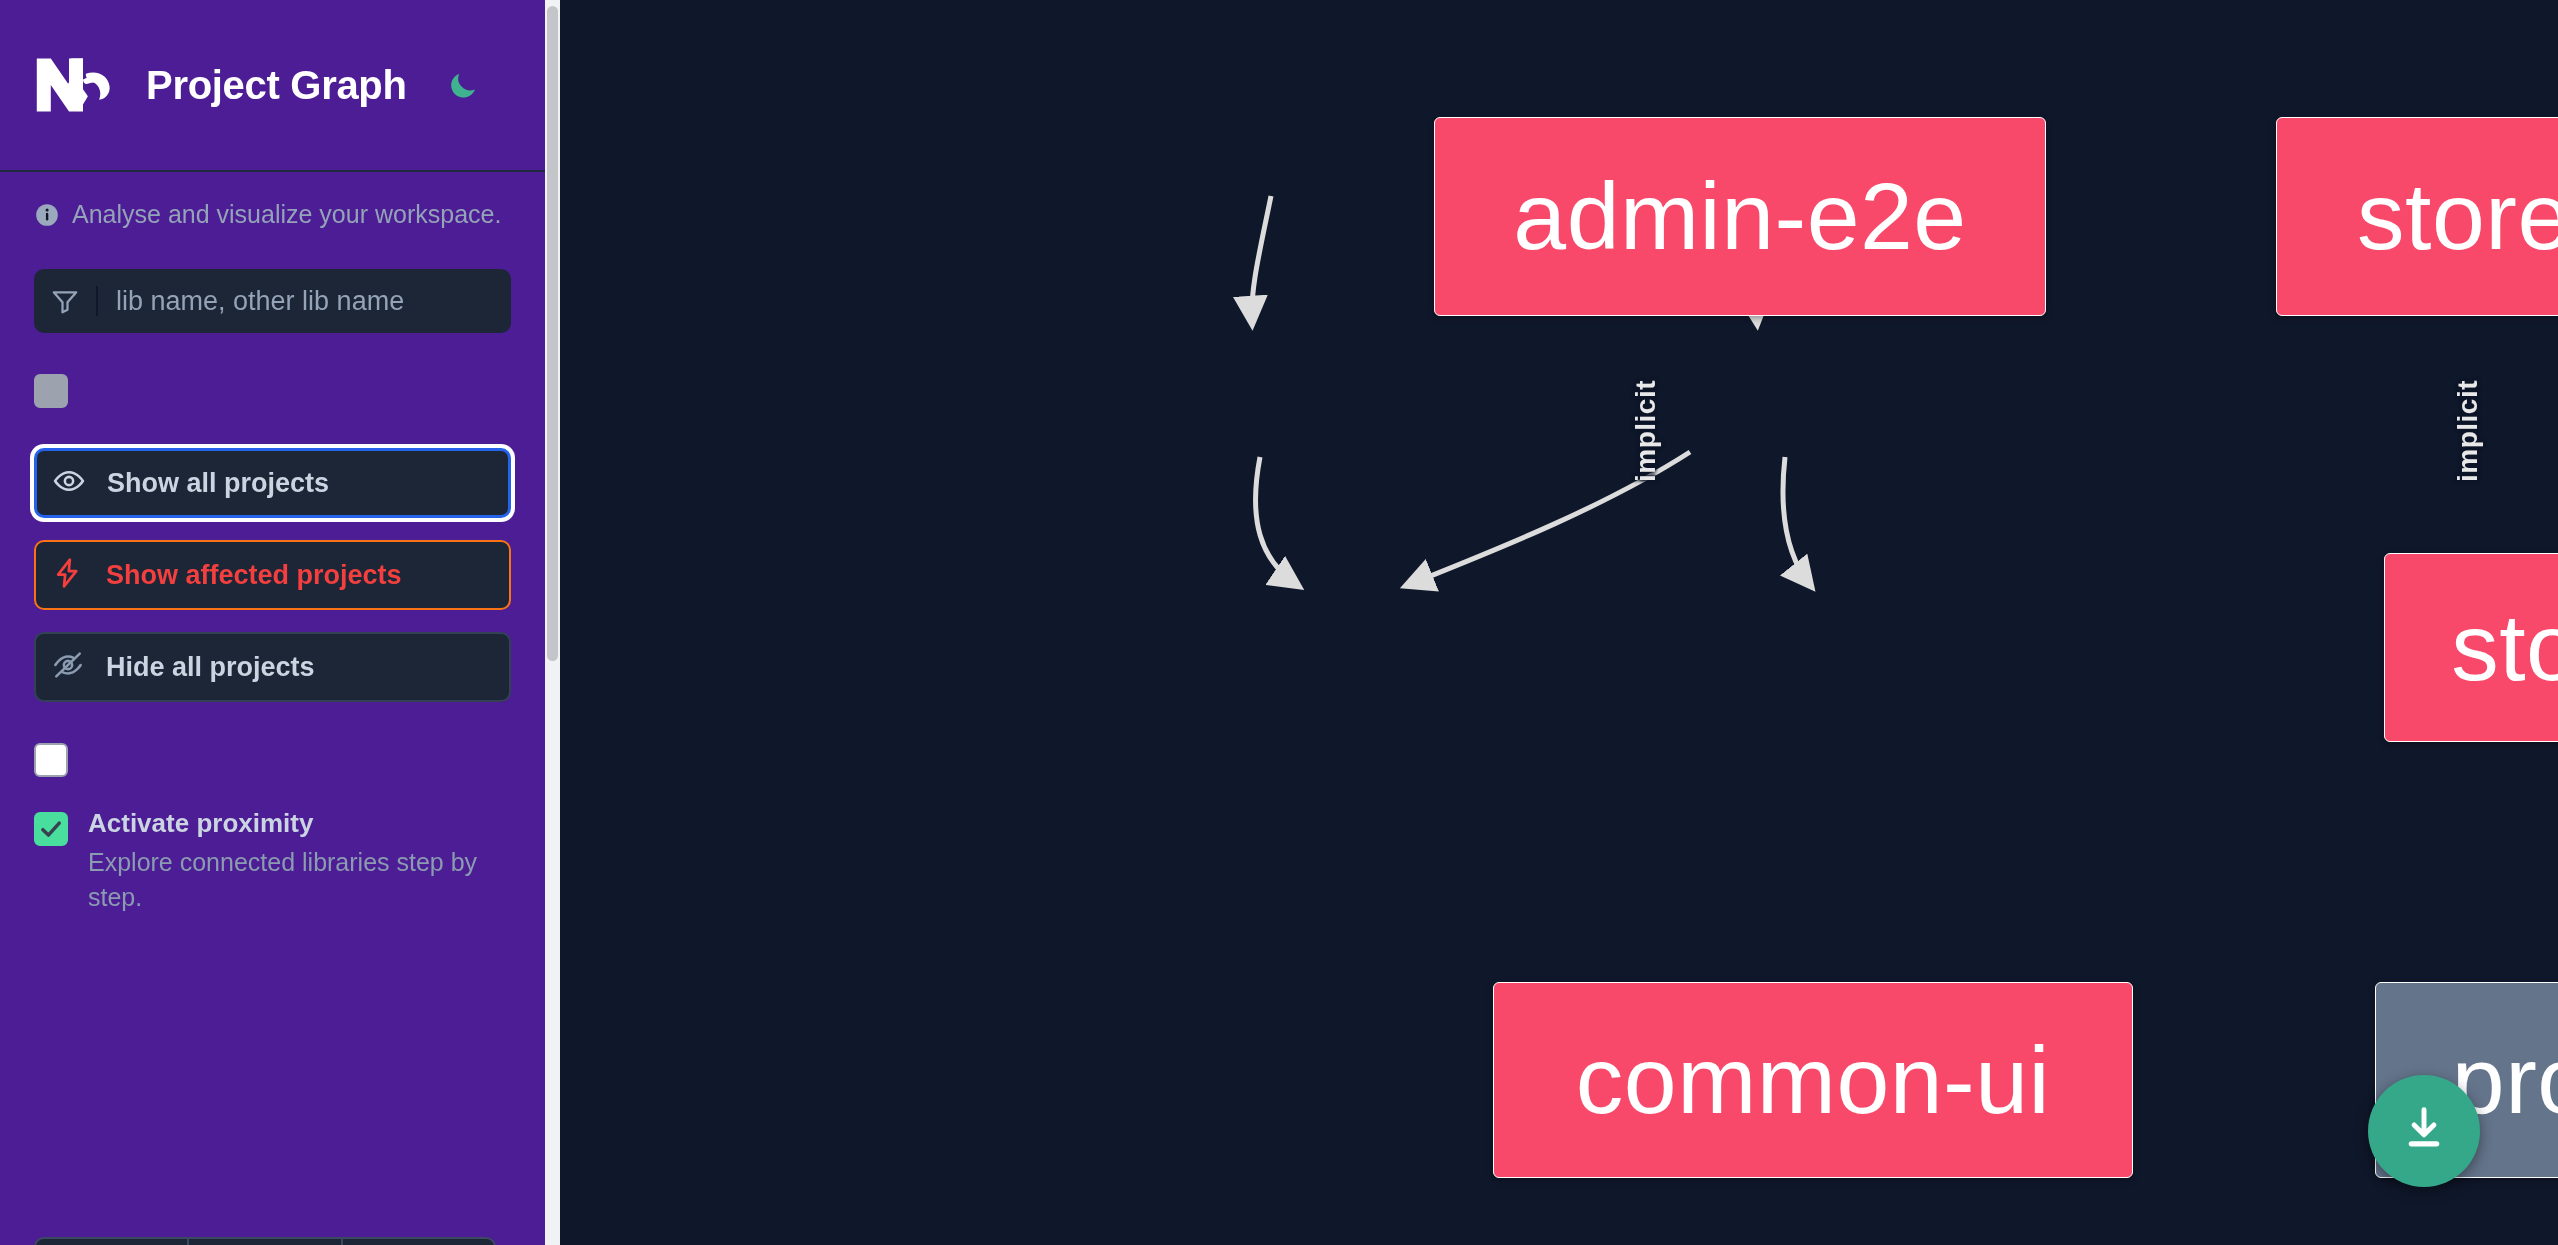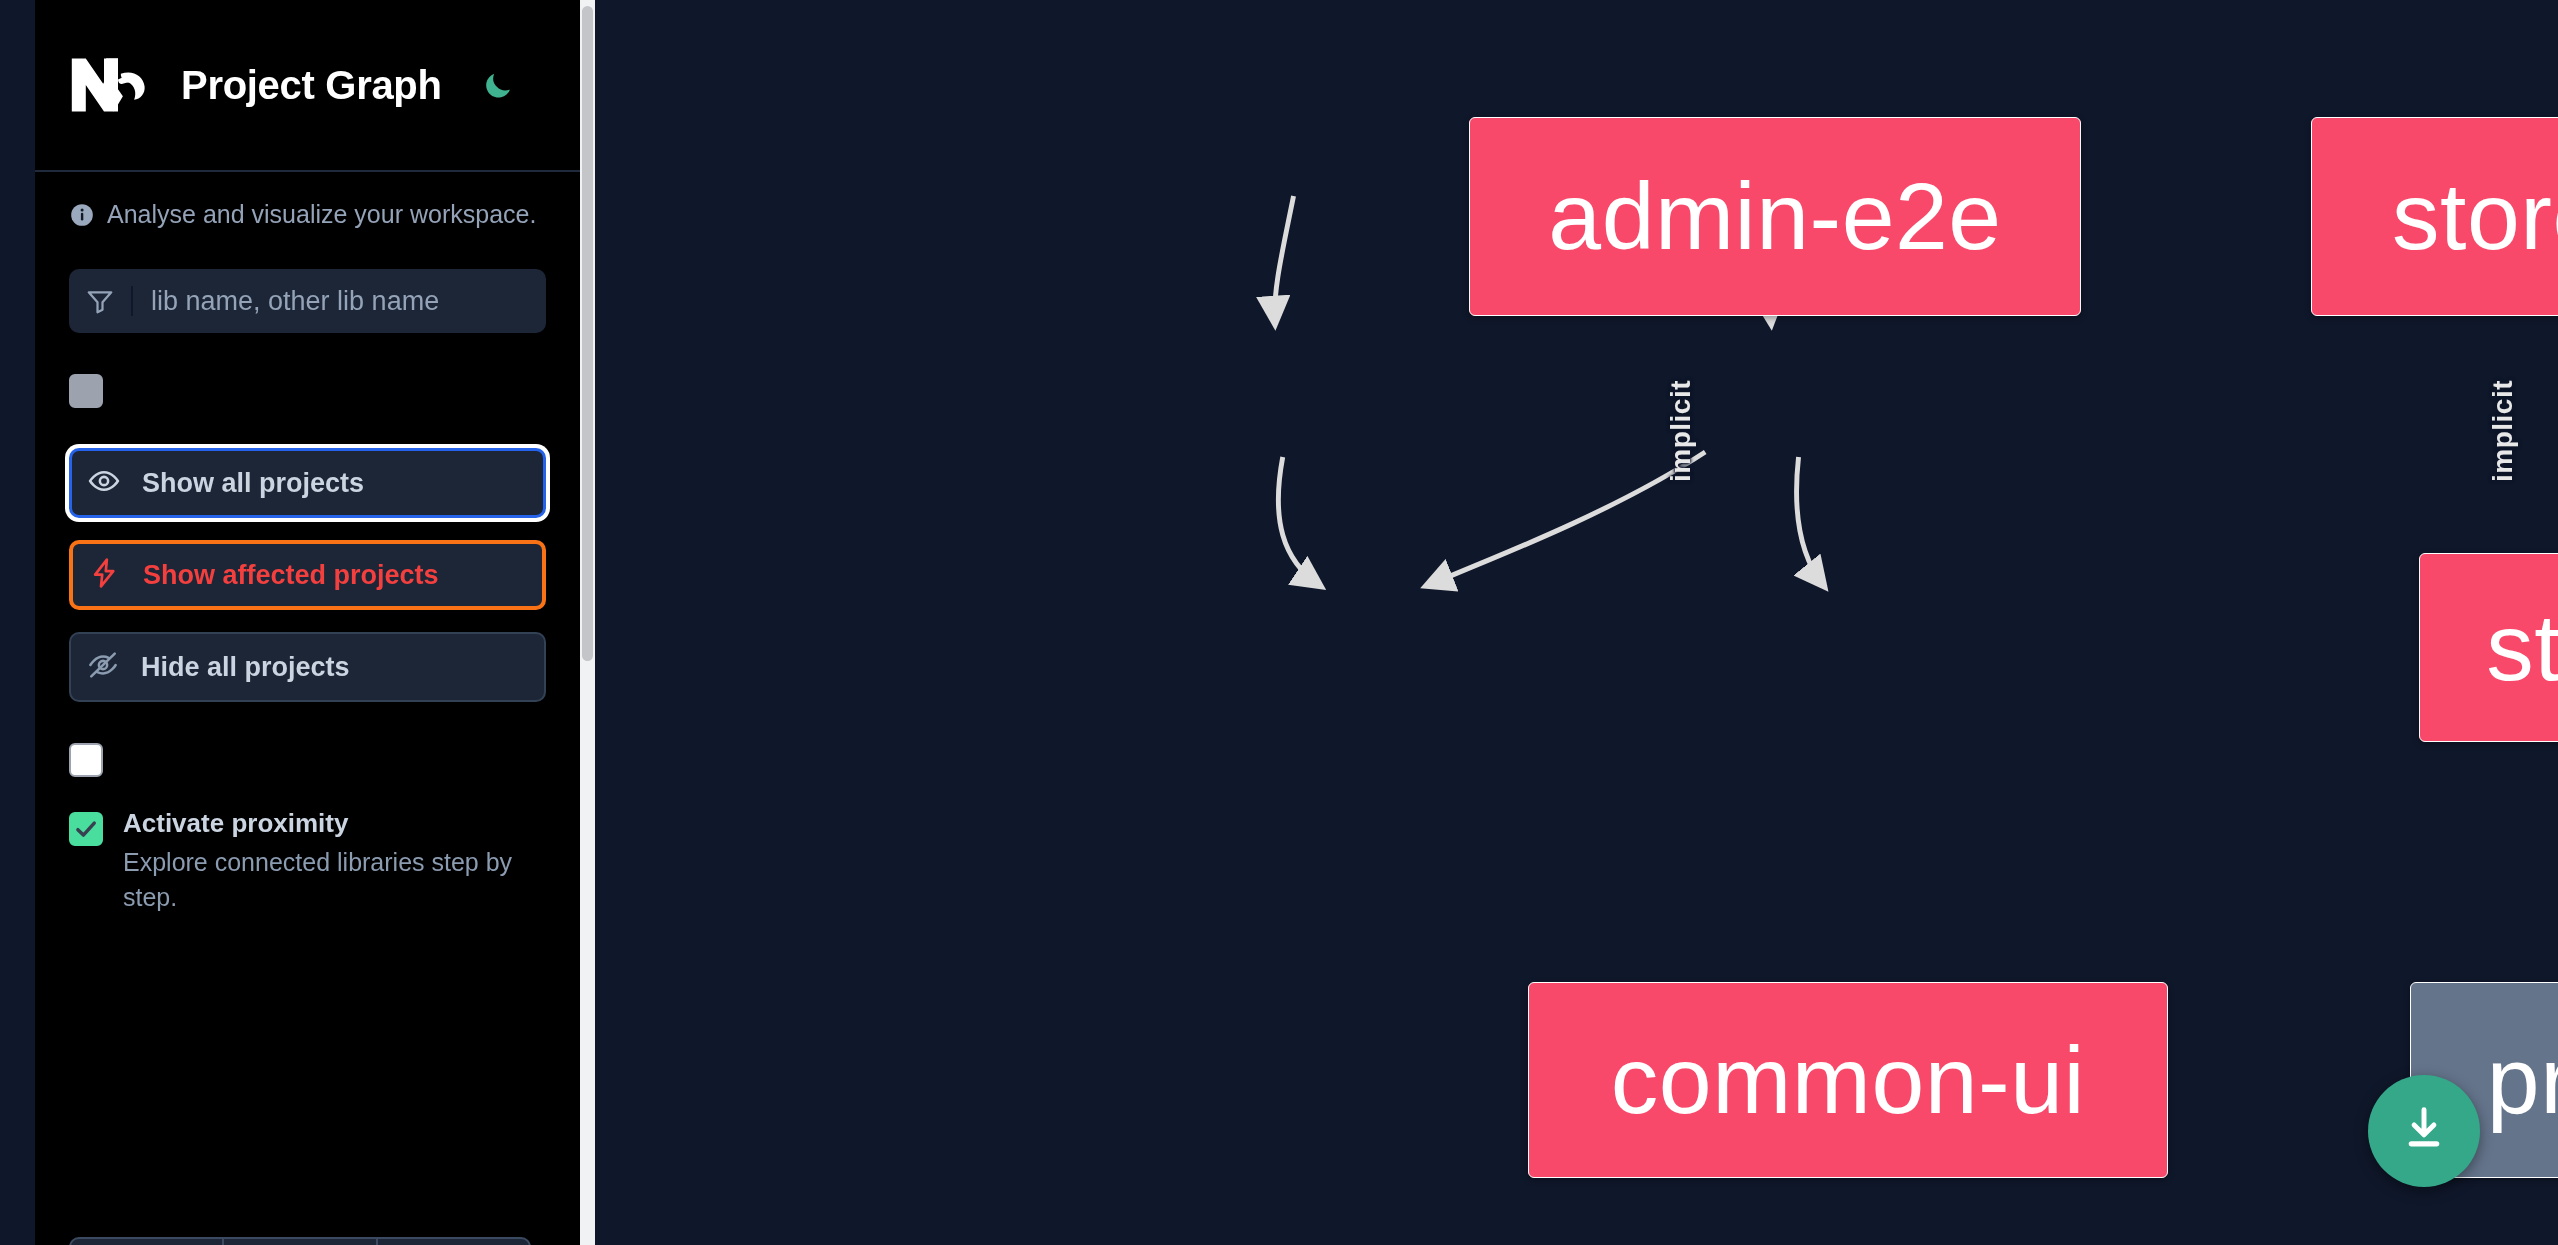--- a/index.html
+++ b/index.html
@@ -9,24 +9,23 @@
     background: #0f172a;
     font-family: "Liberation Sans", sans-serif;
     overflow: hidden;
   }
   #app { position: relative; width: 2558px; height: 1245px; display: flex; }
 
   
   #sidebar {
     position: relative;
     width: 560px; height: 1245px;
-    background: #000000;
+    background: #4c1d95;
     flex: 0 0 560px;
     overflow: hidden;
-    margin-left: 35px;
   }
   .sb-inner { width: 545px; height: 100%; position: relative; }
 
   
   .sb-header {
     height: 172px;
     display: flex; align-items: center;
     padding: 0 34px;
     border-bottom: 2px solid #1f2a3c;
   }
@@ -99,21 +98,21 @@
     padding: 0 16px;
     background: #1c2637;
     border: 2px solid #334155;
     cursor: pointer; position: relative;
   }
   .sb-btn .btn-label { font-size: 27px; font-weight: 700; color: #cbd5e1; white-space: nowrap; }
   .sb-btn.focused {
     border: 3px solid #2563eb;
     box-shadow: 0 0 0 4px #ffffff;
   }
-  .sb-btn.danger { border: 4px solid #f97316; }
+  .sb-btn.danger { border: 2px solid #f97316; }
   .sb-btn.danger .btn-label { color: #f43f3f; }
 
   
   .seg-wrap { position: absolute; left: 0; right: 15px; bottom: -62px; padding: 0 34px; }
   .seg {
     display: flex; height: 70px;
     border: 2px solid #3b4a61; border-radius: 10px;
     background: #1c2637; overflow: hidden;
   }
   .seg-item {

